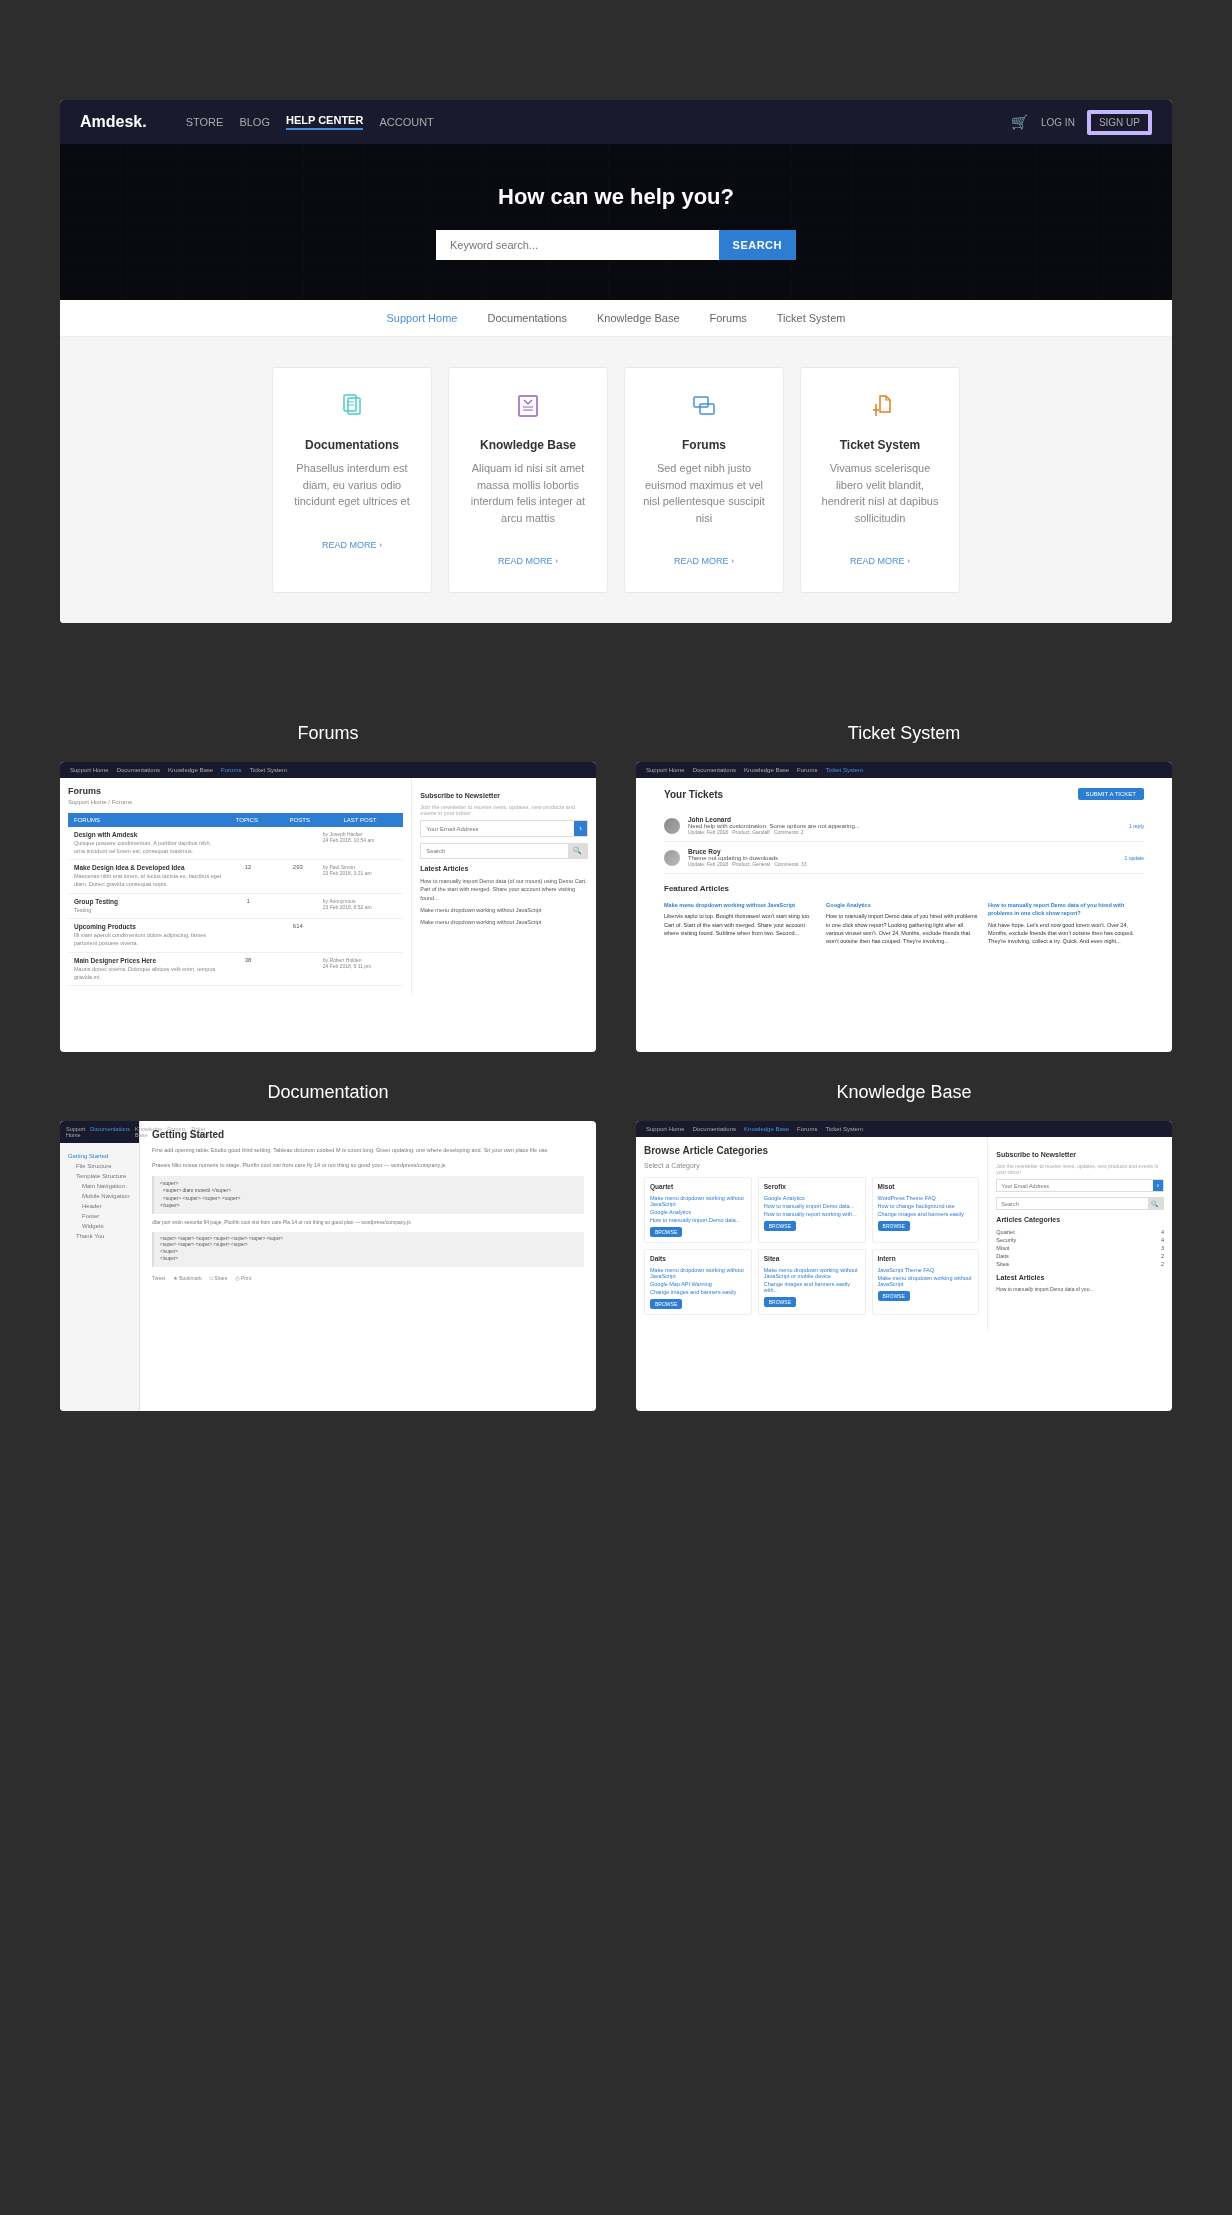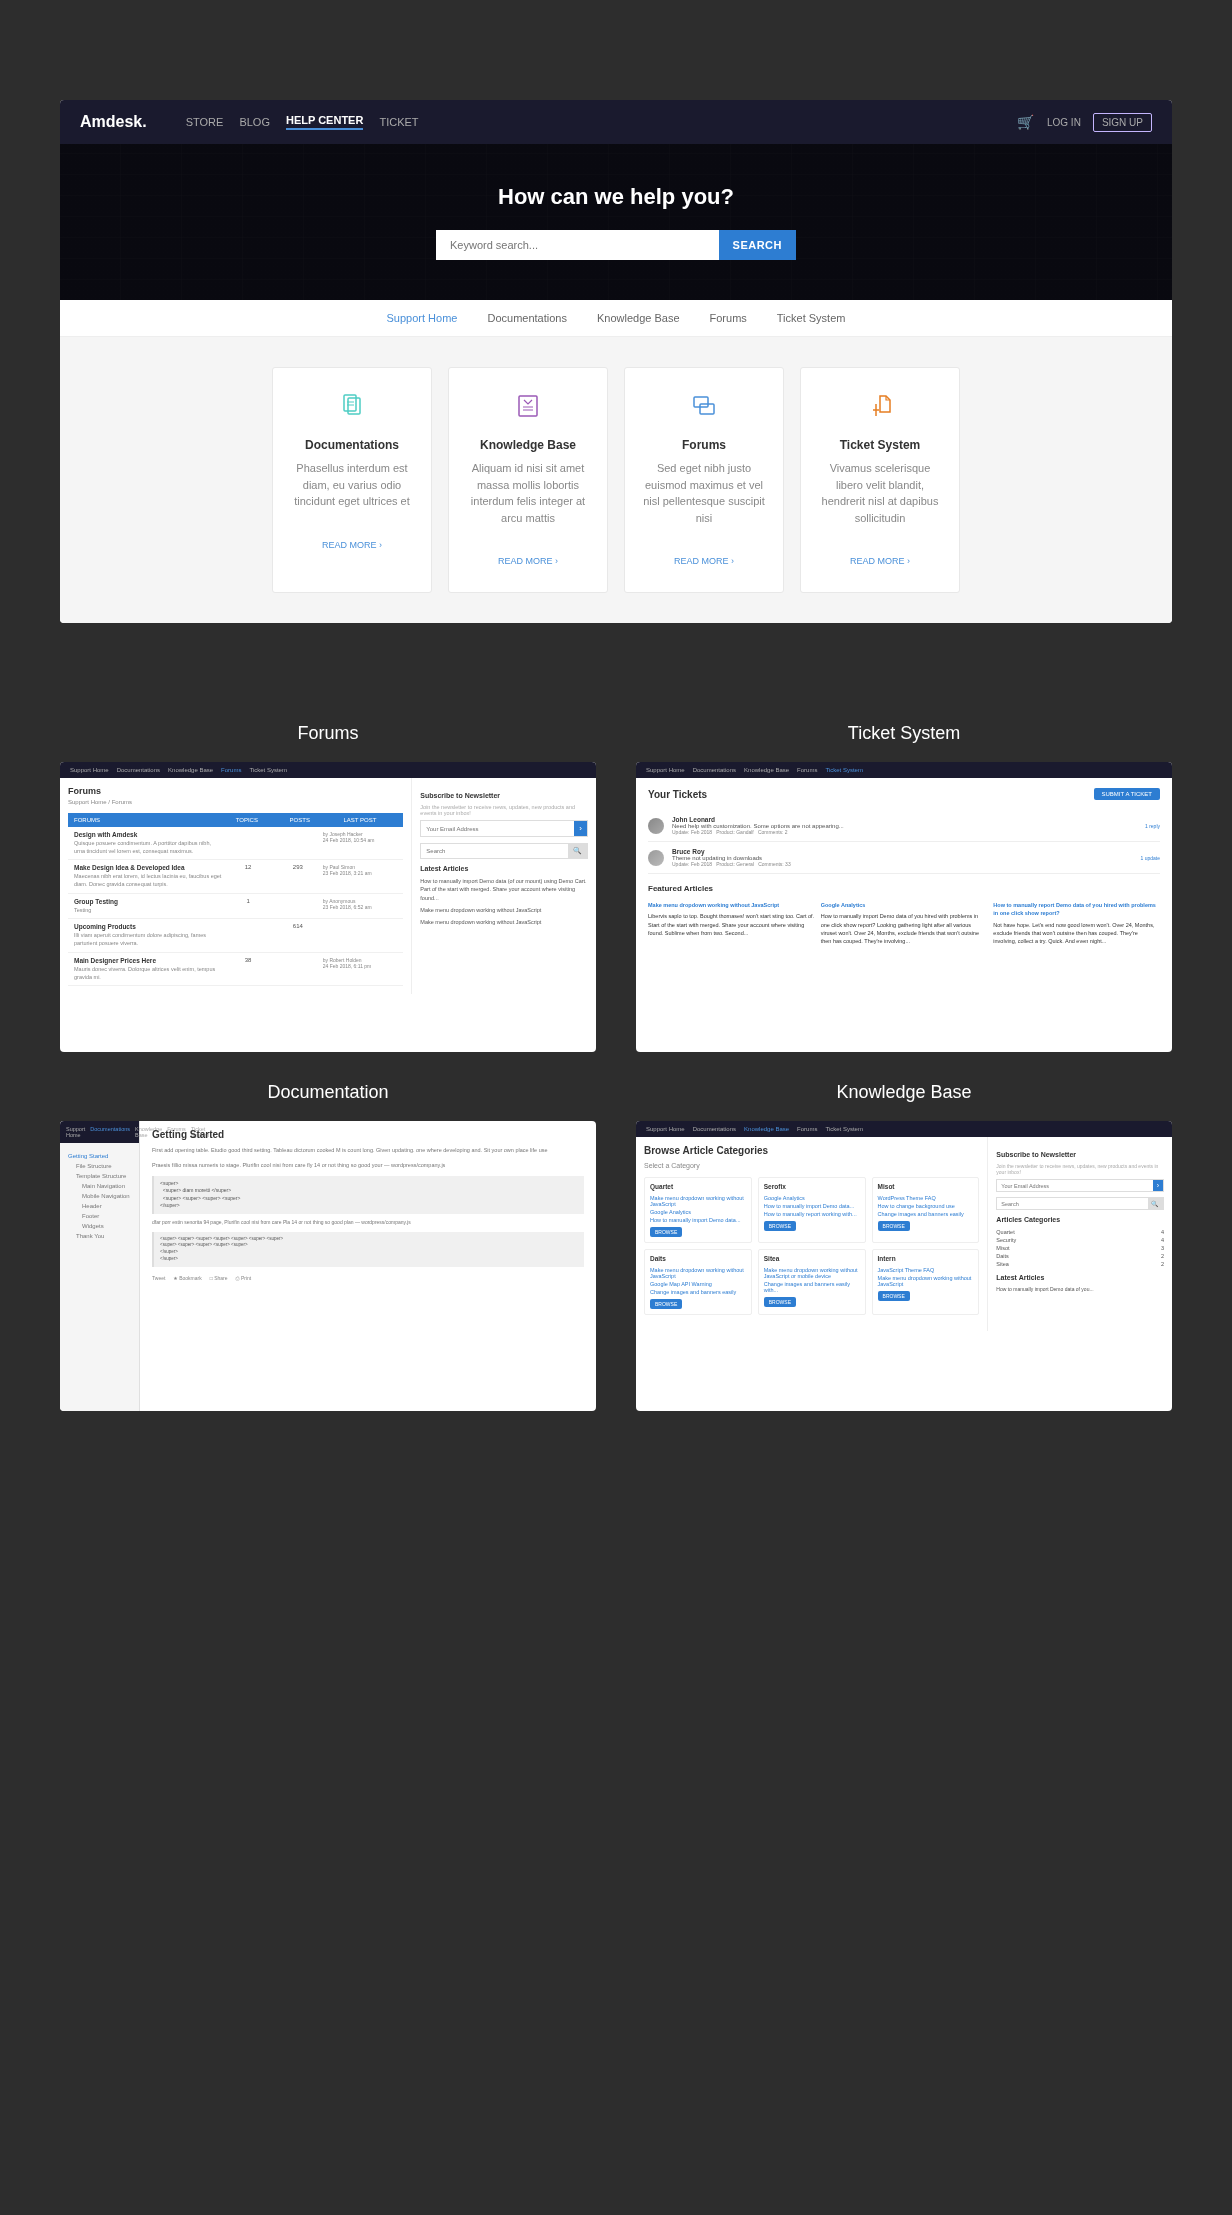--- a/index.html
+++ b/index.html
@@ -75,21 +75,21 @@
     }
     .nav-cart {
       color: #aaa;
       font-size: 14px;
     }
     .nav-btn-login {
       color: #aaa;
       font-size: 10px;
     }
     .nav-btn-signup {
-      border: 1px solid #c4b5fd;
+      border: 4px solid #c4b5fd;
       color: #aaa;
       font-size: 10px;
       padding: 3px 8px;
       border-radius: 2px;
     }
 
     
     .hero-section {
       background: linear-gradient(rgba(0,0,0,0.6), rgba(0,0,0,0.7)), #222;
       background-image: 
@@ -315,21 +315,21 @@
       gap: 8px;
     }
     .ts-nav span {
       color: #aaa;
       font-size: 6px;
     }
     .ts-nav span.active {
       color: #4a90d9;
     }
     .ts-body {
-      padding: 10px 12px;
+      padding: 10px 28px;
     }
     .ts-header {
       display: flex;
       justify-content: space-between;
       align-items: center;
       margin-bottom: 10px;
     }
     .ts-title {
       font-size: 10px;
       font-weight: bold;
@@ -558,21 +558,21 @@
 </div>
 
 <div class="main-preview">
 
   <div class="nav-bar">
     <div class="nav-logo">Amdesk.</div>
     <div class="nav-links">
       <span class="nav-link">STORE</span>
       <span class="nav-link">BLOG</span>
       <span class="nav-link active">HELP CENTER</span>
-      <span class="nav-link">TICKET</span>
+      <span class="nav-link">ACCOUNT</span>
     </div>
     <div class="nav-right">
       <span class="nav-cart">🛒</span>
       <span class="nav-btn-login">LOG IN</span>
       <span class="nav-btn-signup">SIGN UP</span>
     </div>
   </div>
 
   <div class="hero-section">
     <div class="hero-title">How can we help you?</div>

